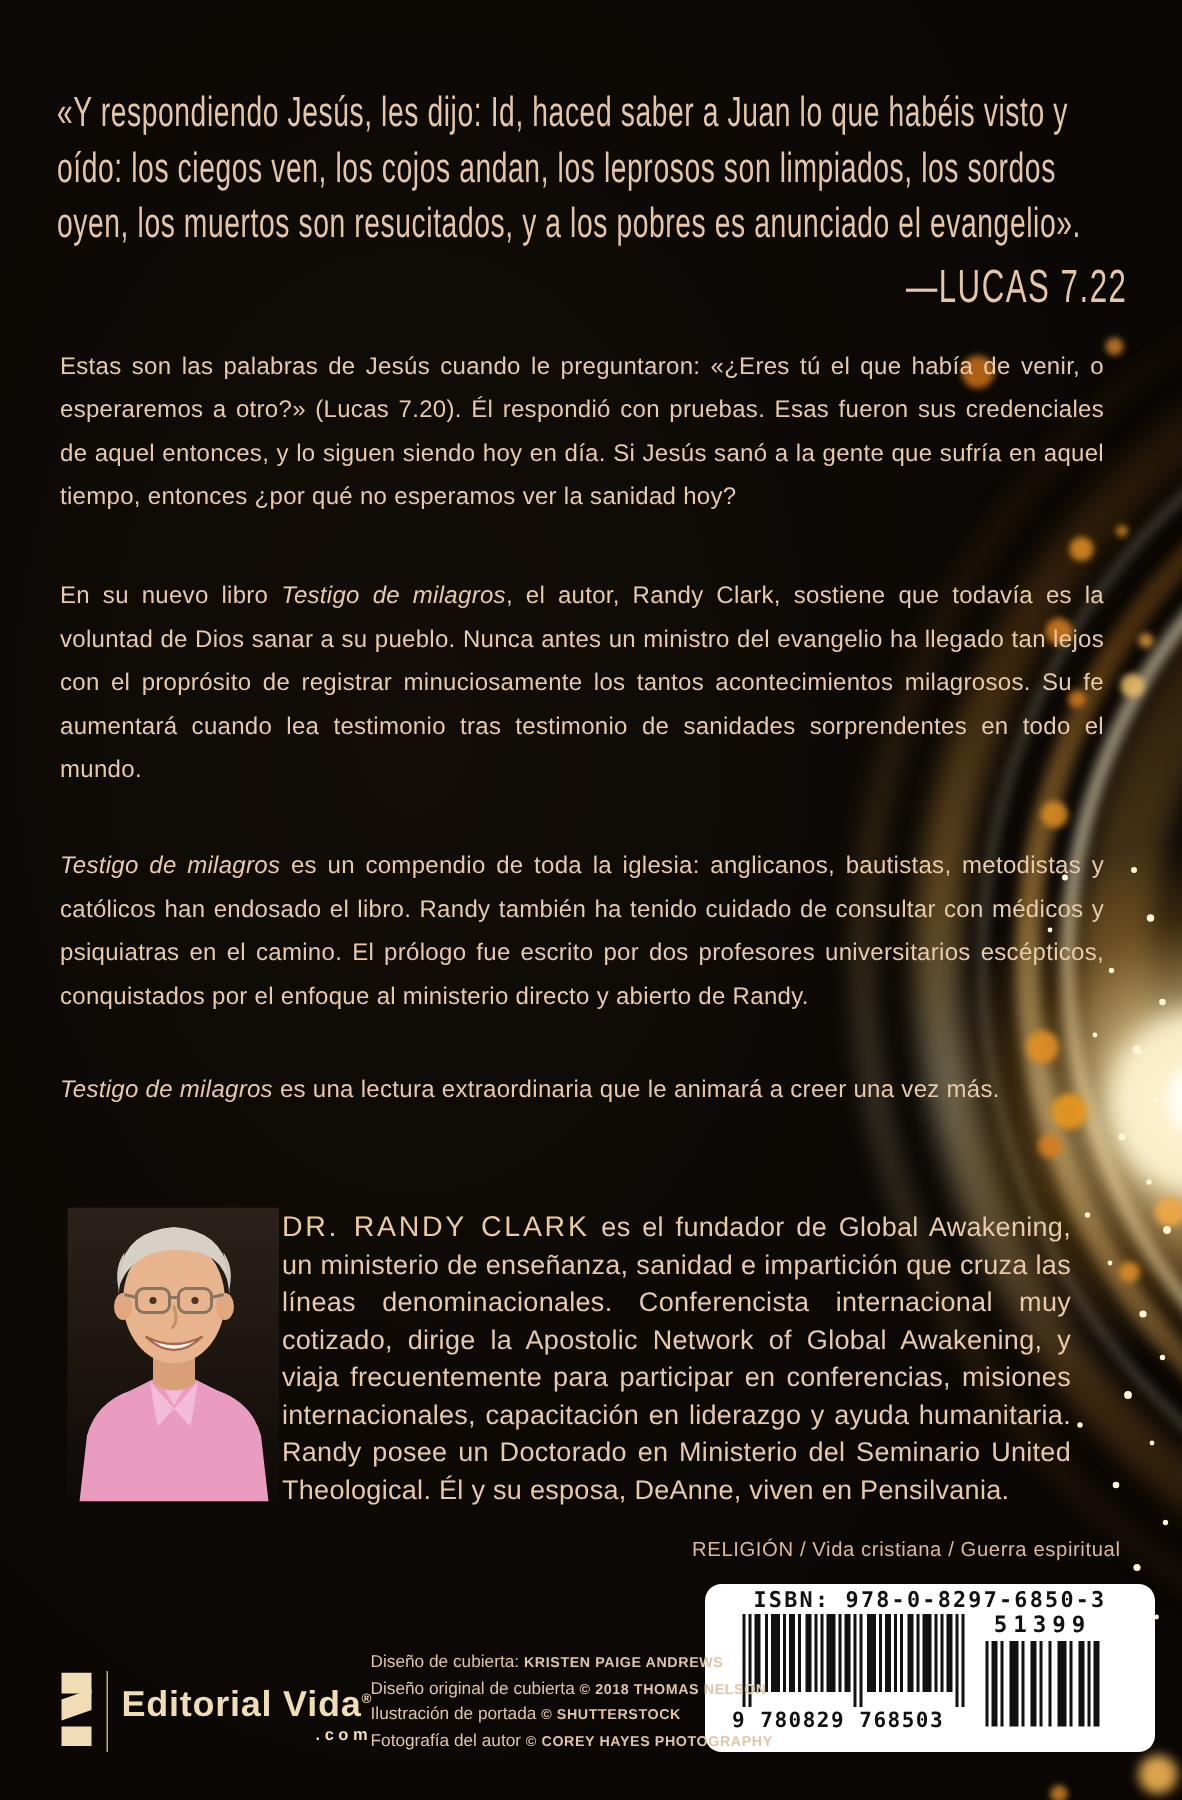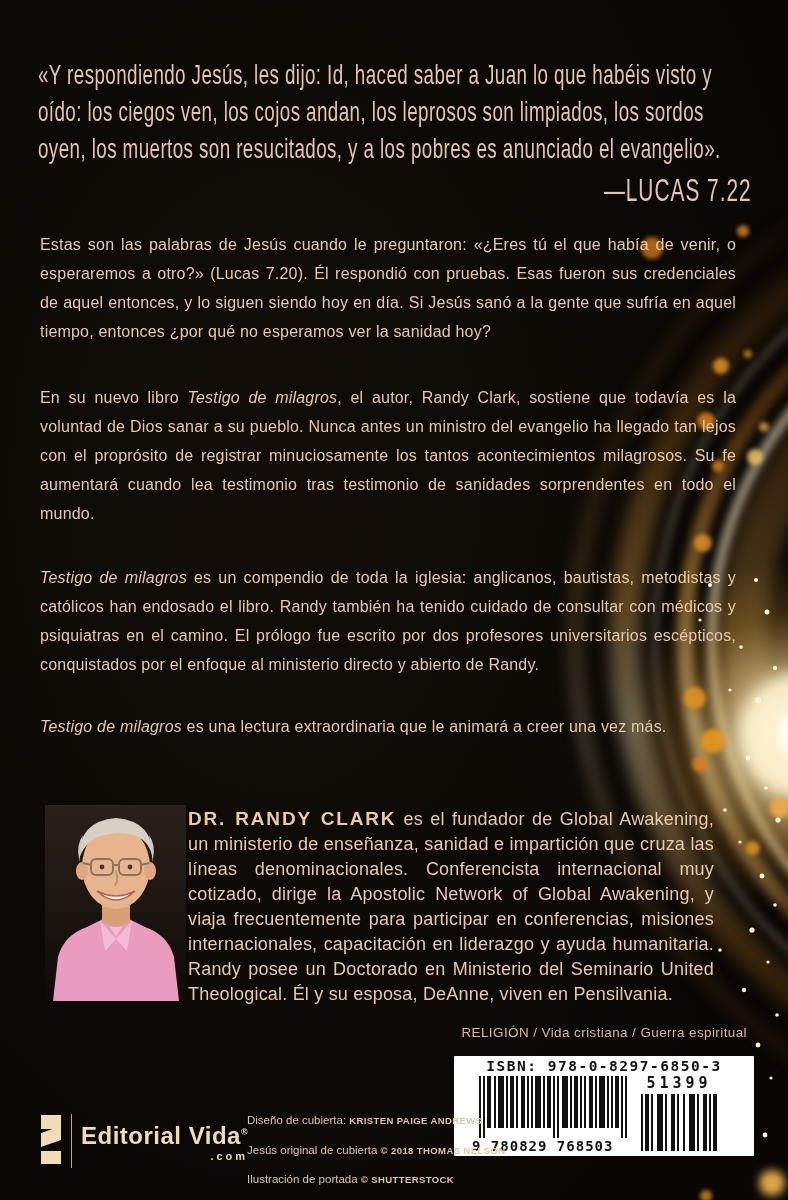--- a/index.html
+++ b/index.html
@@ -38,37 +38,36 @@
   .author-photo{
     position:absolute;left:45px;top:805px;width:141px;height:196px;
     background:#17110c;
   }
   .author-bio{
     position:absolute;left:188px;top:806px;width:526px;margin:0;
     color:#e7c9ab;font-size:18px;line-height:25px;font-weight:300;
     text-align:justify;letter-spacing:.2px;
   }
   .bio-name{
-    font-size:19px;font-weight:700;letter-spacing:1.8px;color:#ecca9f;
+    font-size:19px;font-weight:400;letter-spacing:1.8px;color:#ecca9f;
   }
 
   
   .category{
     position:absolute;top:1012px;right:48px;margin:13px;
     color:#ddb99c;font-size:13.5px;letter-spacing:.4px;font-weight:400;
   }
   .barcode-box{
-    position:absolute;left:454px;top:1056px;width:300px;height:100px;
-    background:#ffffff;border-radius:1px;
+    position:absolute;left:470px;top:1056px;width:300px;height:112px;
+    background:#ffffff;border-radius:11px;
   }
   .credits{position:absolute;left:247px;top:1100px;}
   .credit-line{
     color:#e2c5a7;font-size:11.5px;line-height:17.5px;font-weight:300;
     white-space:nowrap;
-    margin-top:12px;
   }
   .credit-line .credit-value{
     font-size:9.5px;font-weight:700;letter-spacing:.4px;
   }
   .publisher-logo{
     position:absolute;left:40px;top:1110px;height:62px;
     display:flex;align-items:center;gap:9px;color:#f0ddb5;
   }
   .logo-divider{width:1px;height:54px;background:#bfa67e;}
   .logo-text{display:flex;flex-direction:column;align-items:flex-end;justify-content:center;}
@@ -287,21 +286,21 @@
           <rect x="243" y="38" width="2" height="57"></rect>
         <rect x="249" y="38" width="4" height="57"></rect>
           <rect x="255" y="38" width="2" height="57"></rect>
         <rect x="259" y="38" width="4" height="57"></rect>
       </g>
     </svg>
   </div>
 
   <div class="credits">
     <div class="credit-line"><span>Diseño de cubierta: </span><span class="credit-value">KRISTEN PAIGE ANDREWS</span></div>
-    <div class="credit-line"><span>Jesús original de cubierta </span><span class="credit-value">© 2018 THOMAS NELSON</span></div>
+    <div class="credit-line"><span>Diseño original de cubierta </span><span class="credit-value">© 2018 THOMAS NELSON</span></div>
     <div class="credit-line"><span>Ilustración de portada </span><span class="credit-value">© SHUTTERSTOCK</span></div>
     <div class="credit-line"><span>Fotografía del autor </span><span class="credit-value">© COREY HAYES PHOTOGRAPHY</span></div>
   </div>
 
   <div class="publisher-logo">
     <svg width="22" height="52" viewBox="0 0 22 52" xmlns="http://www.w3.org/2000/svg">
       <rect x="1" y="0" width="20" height="14" fill="#f0ddb5"></rect>
       <polygon points="1,18 21,11 21,25 1,32" fill="#f0ddb5"></polygon>
       <rect x="1" y="36" width="20" height="13" fill="#f0ddb5"></rect>
     </svg>

